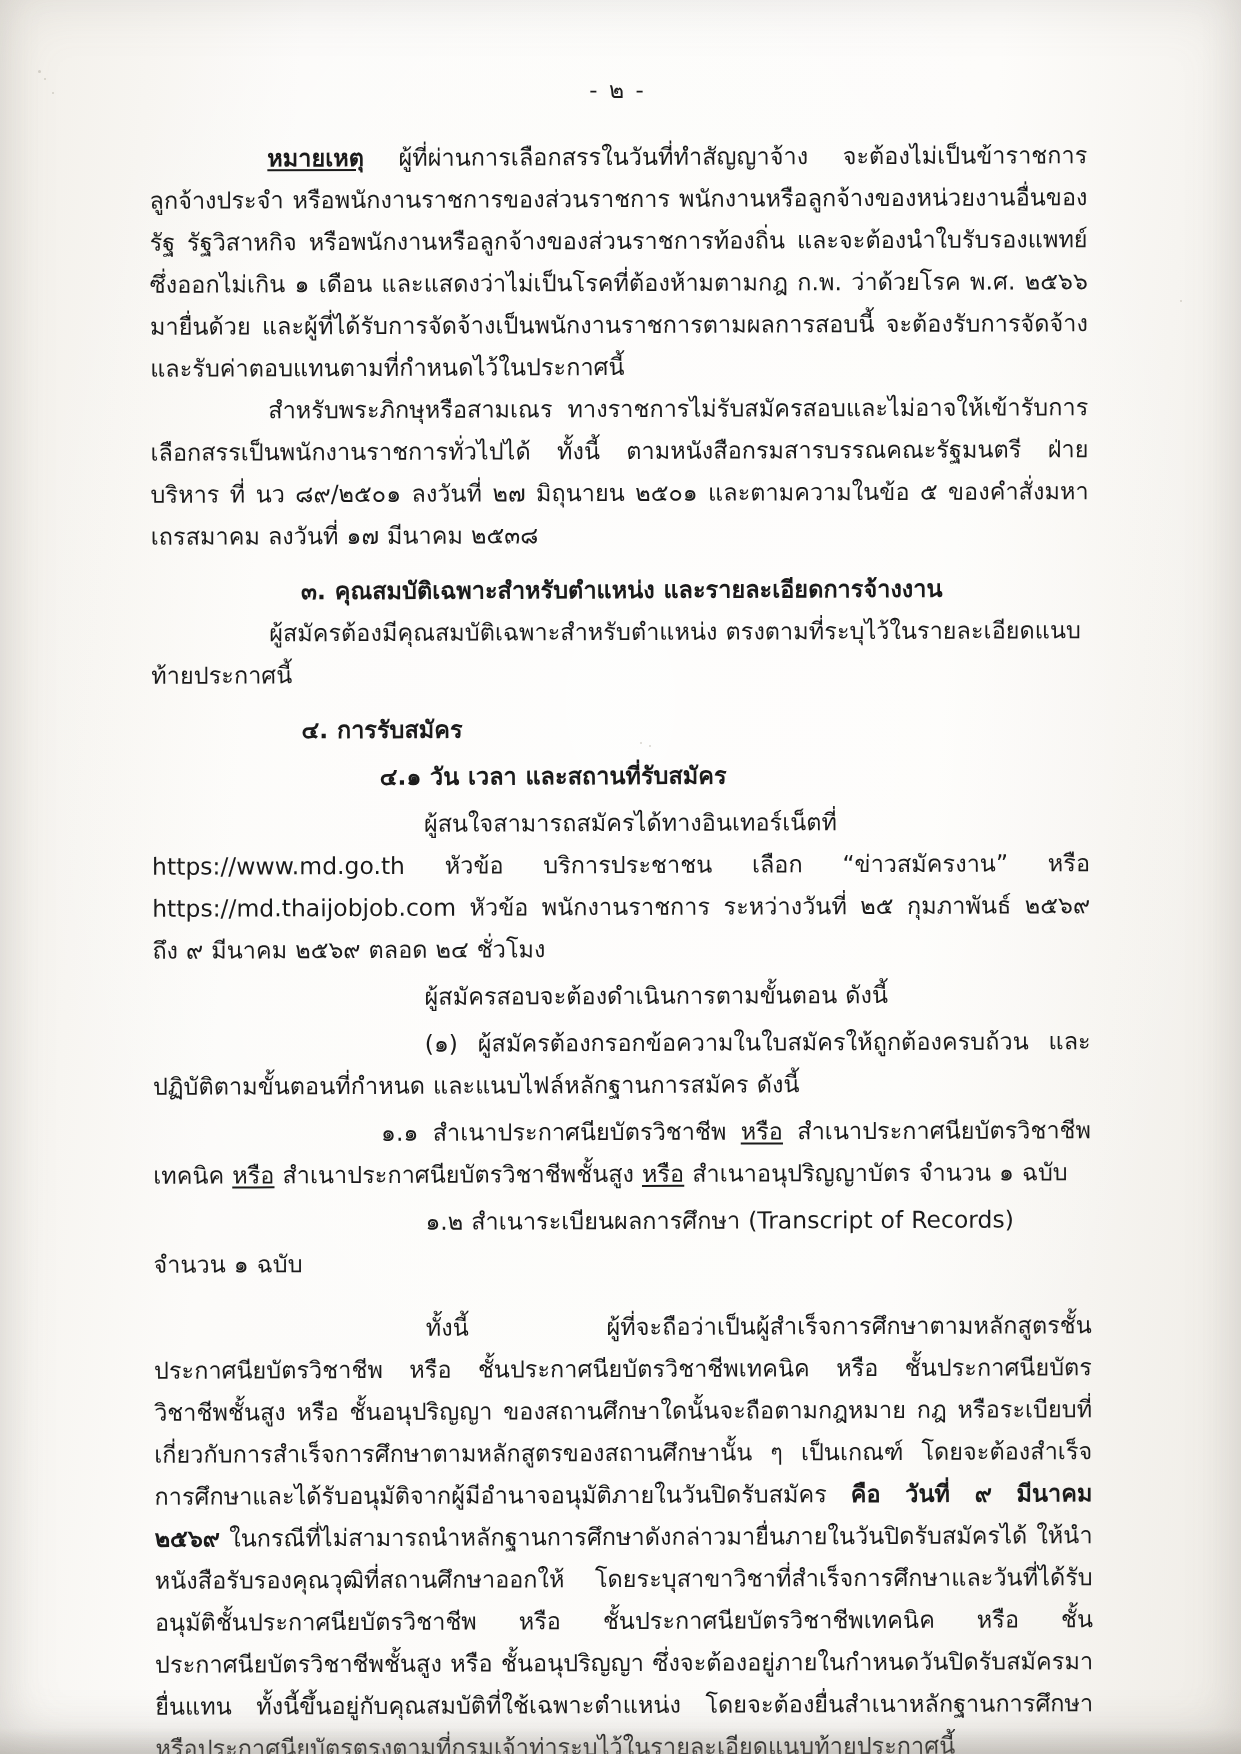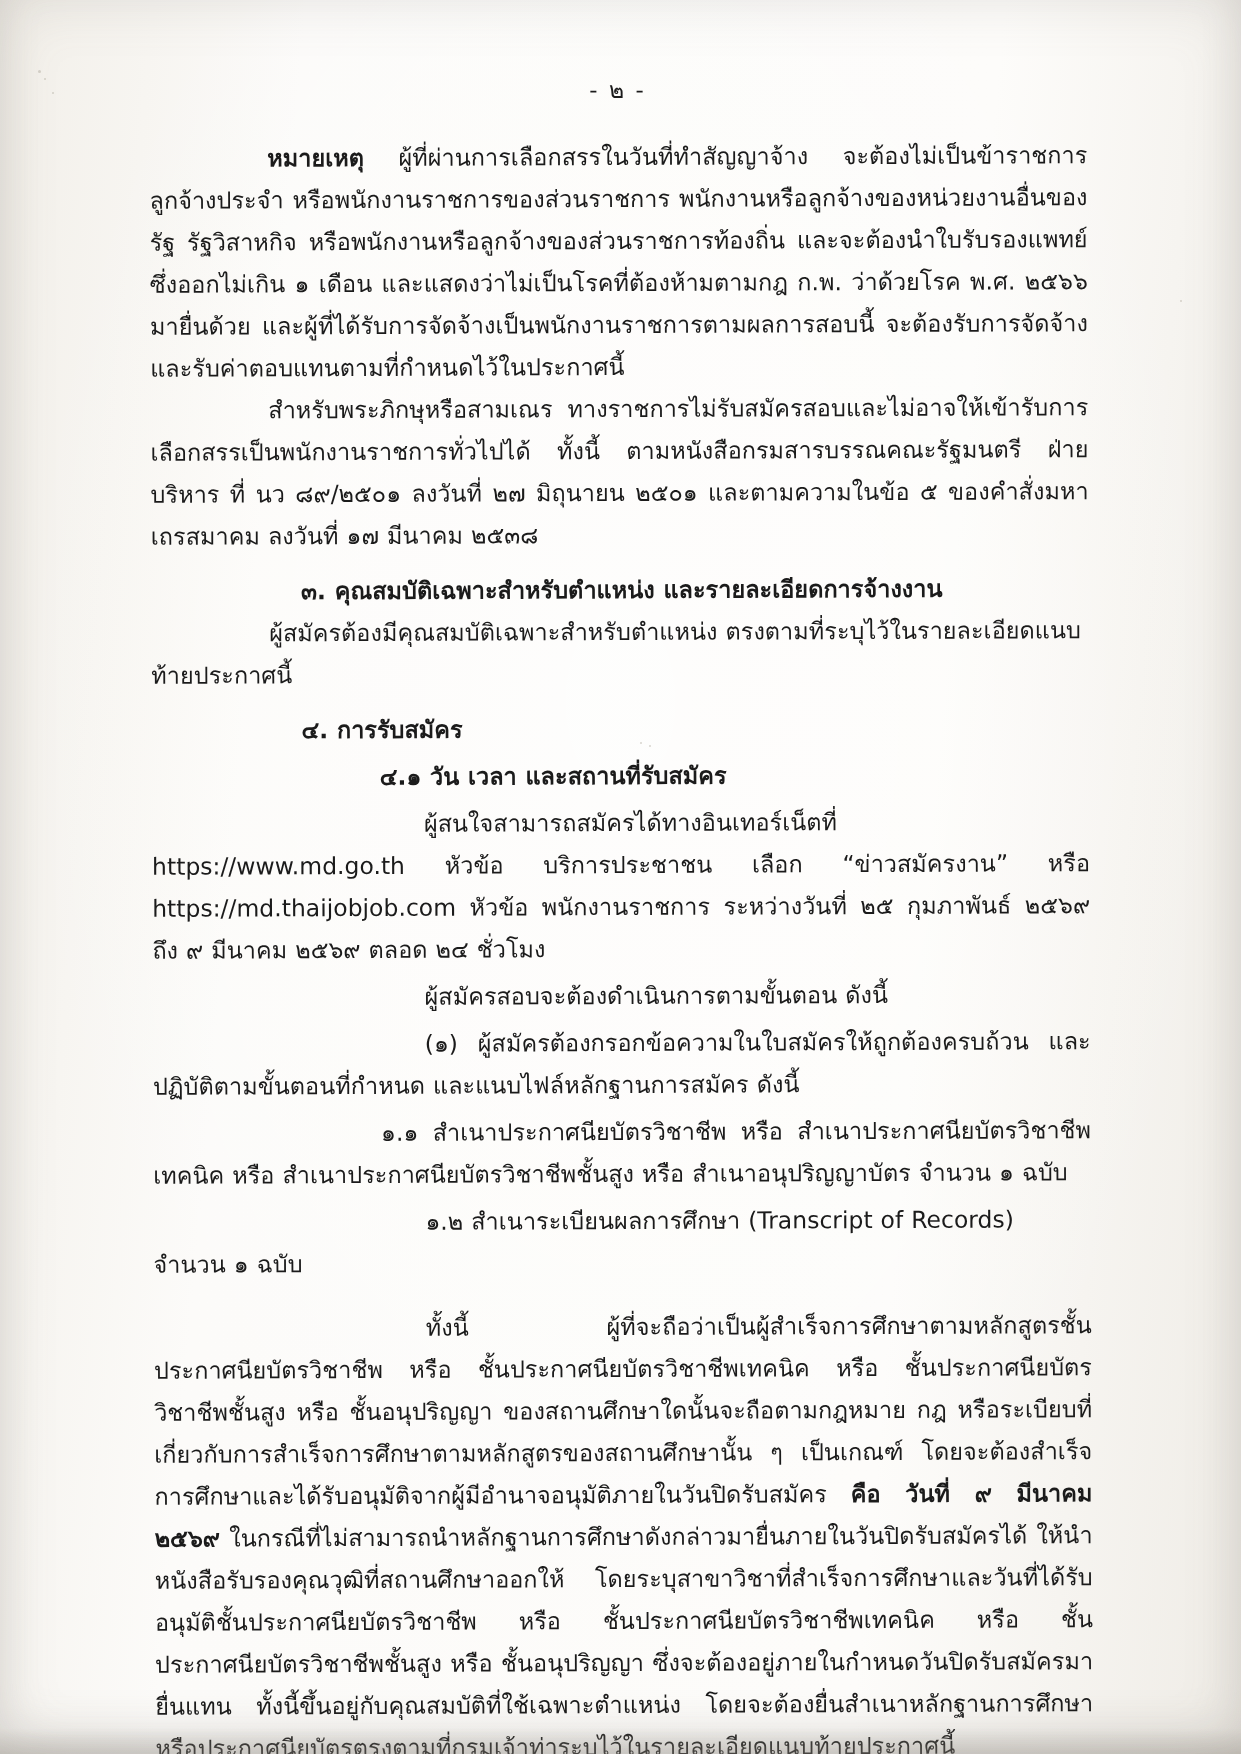--- a/index.html
+++ b/index.html
@@ -96,21 +96,21 @@
 
   .ind-1 { text-indent: 118px; }
   .ind-2 { text-indent: 150px; }
   .ind-3 { text-indent: 228px; }
   .ind-4 { text-indent: 272px; }
 
   .gap-sm { height: 5px; }
   .gap-md { height: 13px; }
   .gap-lg { height: 22px; }
 
-  .u { text-underline-offset: 3px; }
+  .u { text-decoration: underline; text-underline-offset: 3px; }
   .b { font-weight: bold; }
   .heading {
     font-weight: bold;
     font-size: 23.5px;
     line-height: 42px;
   }
 </style>
 </head>
 <body>
 

